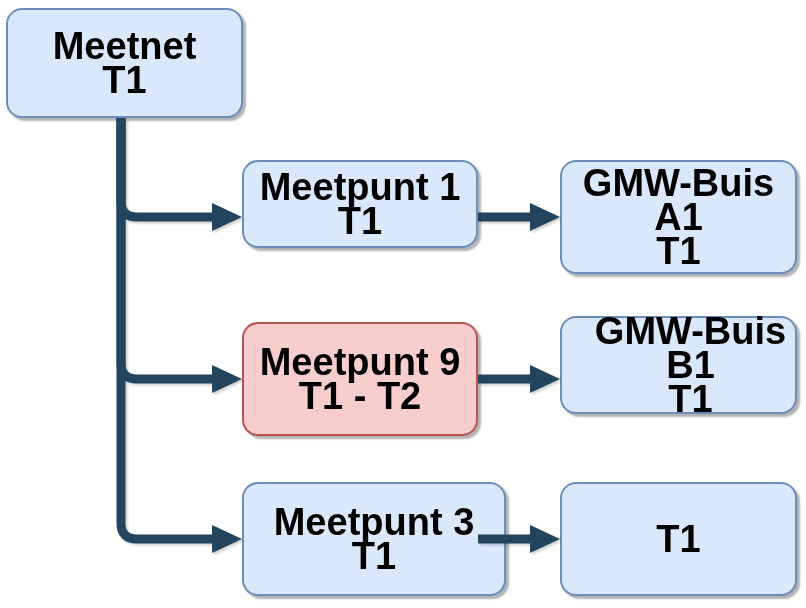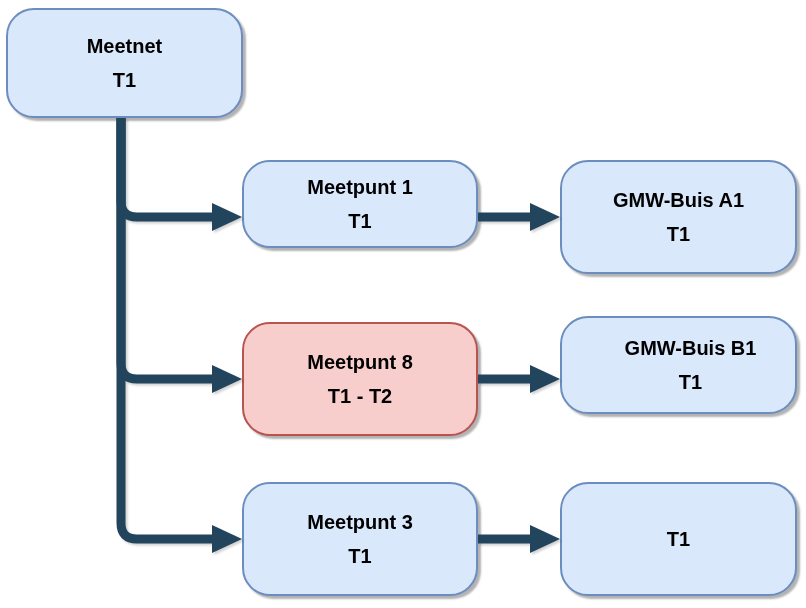--- a/index.html
+++ b/index.html
@@ -13,29 +13,29 @@
     height: 608px;
     background: var(--background, #ffffff);
     overflow: hidden;
     font-family: "Liberation Sans", sans-serif;
   }
   .node {
     position: absolute;
     box-sizing: border-box;
     border: 2px solid var(--blue-border, #6c8ebf);
     background: var(--blue-fill, #dae8fc);
-    border-radius: 28px;
+    border-radius: 16px;
     box-shadow: 3px 3px 2px rgba(0, 0, 0, 0.30);
     display: flex;
     flex-direction: column;
     justify-content: center;
     align-items: center;
     text-align: center;
     font-weight: 700;
-    font-size: 20px;
+    font-size: 38px;
     line-height: 34px;
     color: var(--text, #000000);
     cursor: default;
   }
   .node[data-variant="red"] {
     background: var(--red-fill, #f8cecc);
     border-color: var(--red-border, #b85450);
   }
   #edges {
     position: absolute;
@@ -65,25 +65,25 @@
     <span>Meetnet</span>
     <span>T1</span>
   </div>
 
   <div class="node" style="left:242px; top:160px; width:236px; height:88px;" data-variant="blue">
     <span>Meetpunt 1</span>
     <span>T1</span>
   </div>
 
   <div class="node" style="left:242px; top:322px; width:236px; height:114px;" data-variant="red">
-    <span>Meetpunt 8</span>
+    <span>Meetpunt 9</span>
     <span>T1 - T2</span>
   </div>
 
-  <div class="node" style="left:242px; top:482px; width:236px; height:114px;" data-variant="blue">
+  <div class="node" style="left:242px; top:482px; width:264px; height:114px;" data-variant="blue">
     <span>Meetpunt 3</span>
     <span>T1</span>
   </div>
 
   <div class="node" style="left:560px; top:160px; width:237px; height:114px;" data-variant="blue">
     <span>GMW-Buis A1</span>
     <span>T1</span>
   </div>
 
   <div class="node" style="left:560px; top:316px; width:237px; height:98px;padding-left:24px;" data-variant="blue">

